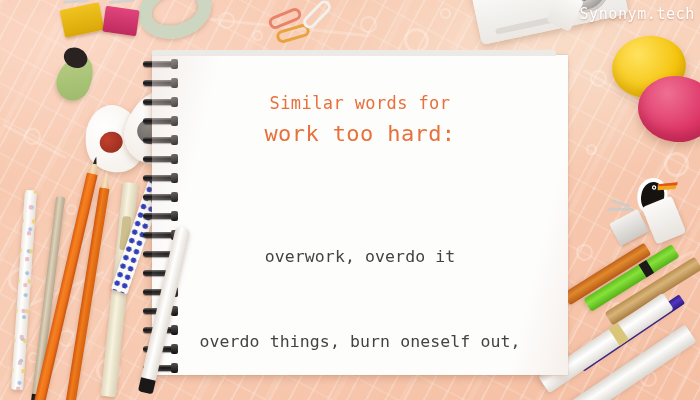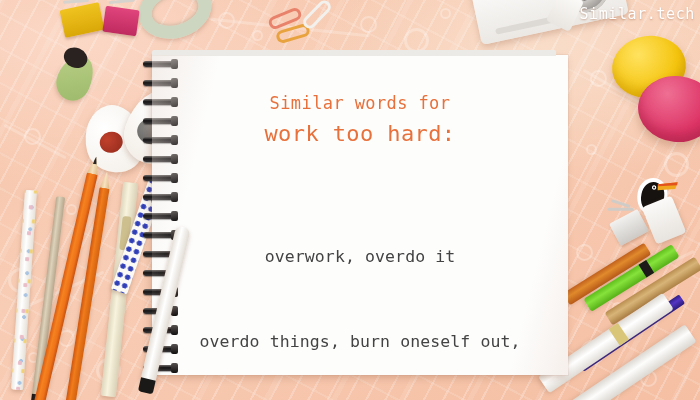--- a/index.html
+++ b/index.html
@@ -505,15 +505,15 @@
         <div>overdo things, burn oneself out,</div>
         
         
         
       </div>
     </div>
 
     <div class="page-shine"></div>
   </div>
 
-  <div id="brand">Similar.tech</div>
+  <div id="brand">Synonym.tech</div>
 
 </div>
 
 </body></html>

